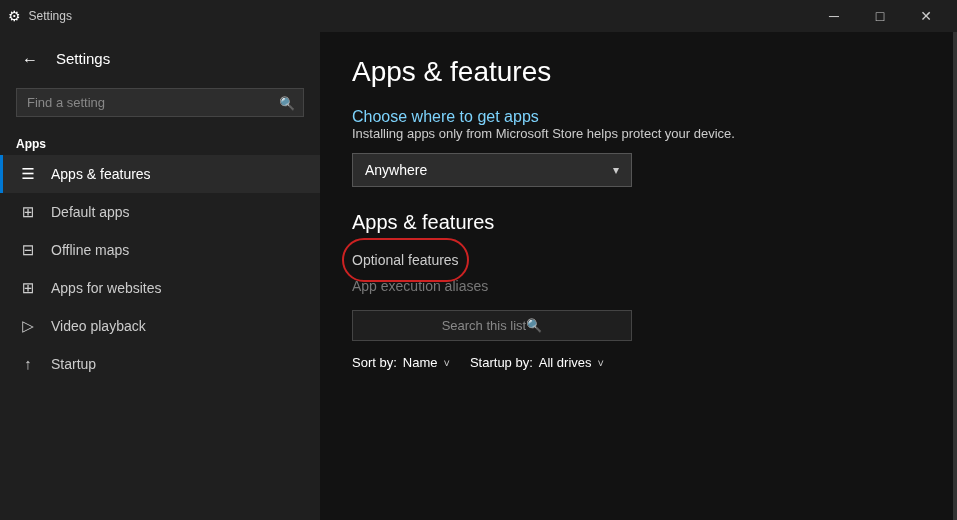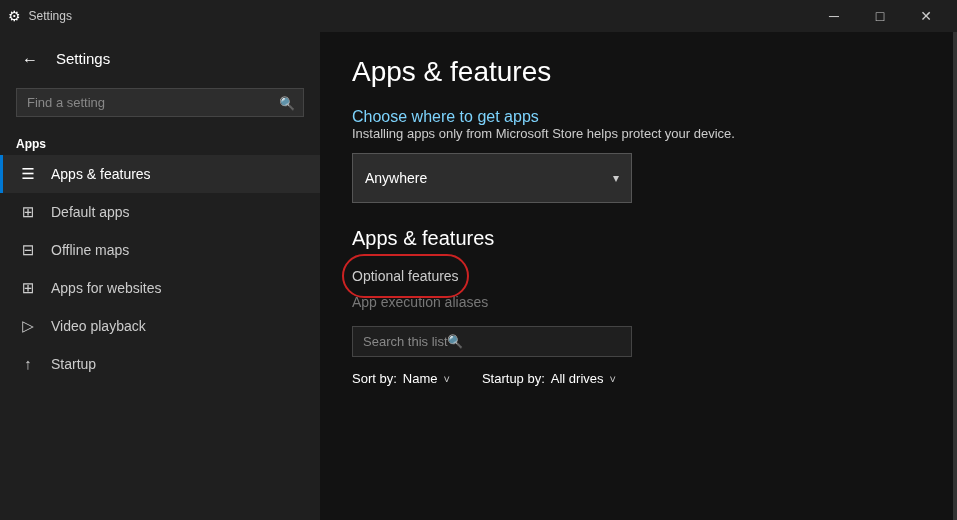--- a/index.html
+++ b/index.html
@@ -162,21 +162,21 @@
       margin-bottom: 12px;
     }
     .dropdown-select {
       display: flex;
       align-items: center;
       justify-content: space-between;
       background: #2d2d2d;
       border: 1px solid #555;
       color: #fff;
       font-size: 14px;
-      padding: 16px 12px;
+      padding: 8px 12px;
       width: 280px;
       cursor: pointer;
       margin-bottom: 24px;
     }
     .dropdown-arrow { font-size: 12px; color: #ccc; }
     .apps-features-section {
       margin-bottom: 12px;
     }
     .apps-features-title {
       font-size: 20px;
@@ -220,33 +220,33 @@
     }
     .search-description {
       font-size: 13px;
       color: #ccc;
       margin-bottom: 12px;
       line-height: 1.5;
     }
     .search-list-box {
       display: flex;
       align-items: center;
-      justify-content: flex-start;
+      justify-content: center;
       background: #1f1f1f;
       border: 1px solid #444;
       color: #888;
       font-size: 13px;
       padding: 7px 10px;
       width: 280px;
       margin-bottom: 14px;
     }
     .sort-filter-row {
       display: flex;
       align-items: center;
-      gap: 32px;
+      gap: 20px;
       font-size: 13px;
       color: #ccc;
     }
     .sort-filter-item {
       display: flex;
       align-items: center;
       gap: 6px;
       cursor: pointer;
     }
     .sort-filter-item span { color: #fff; }

